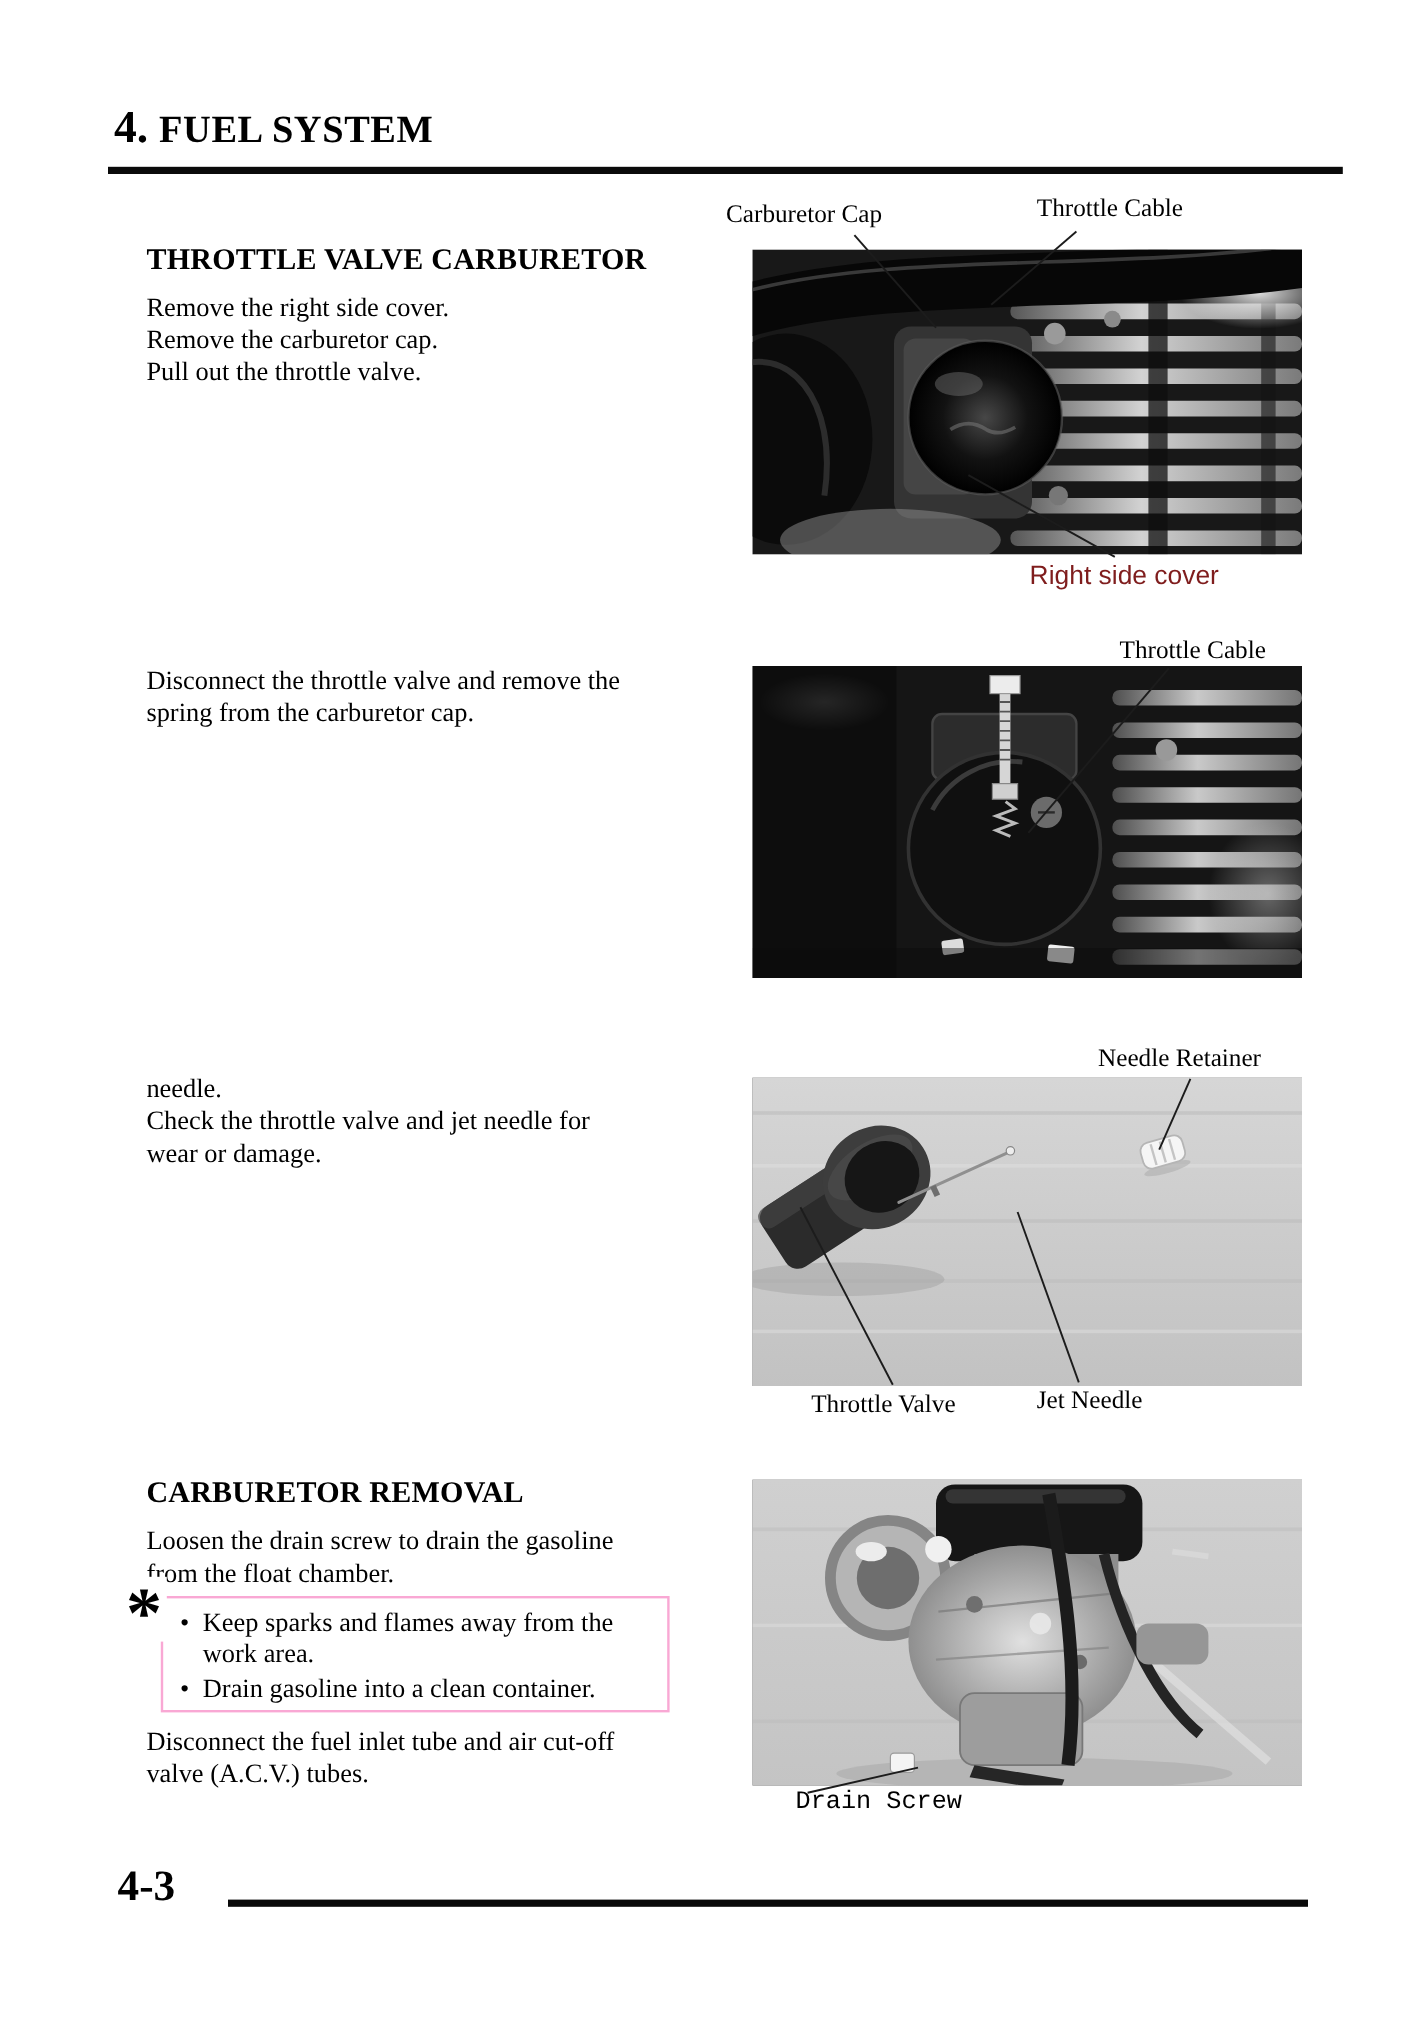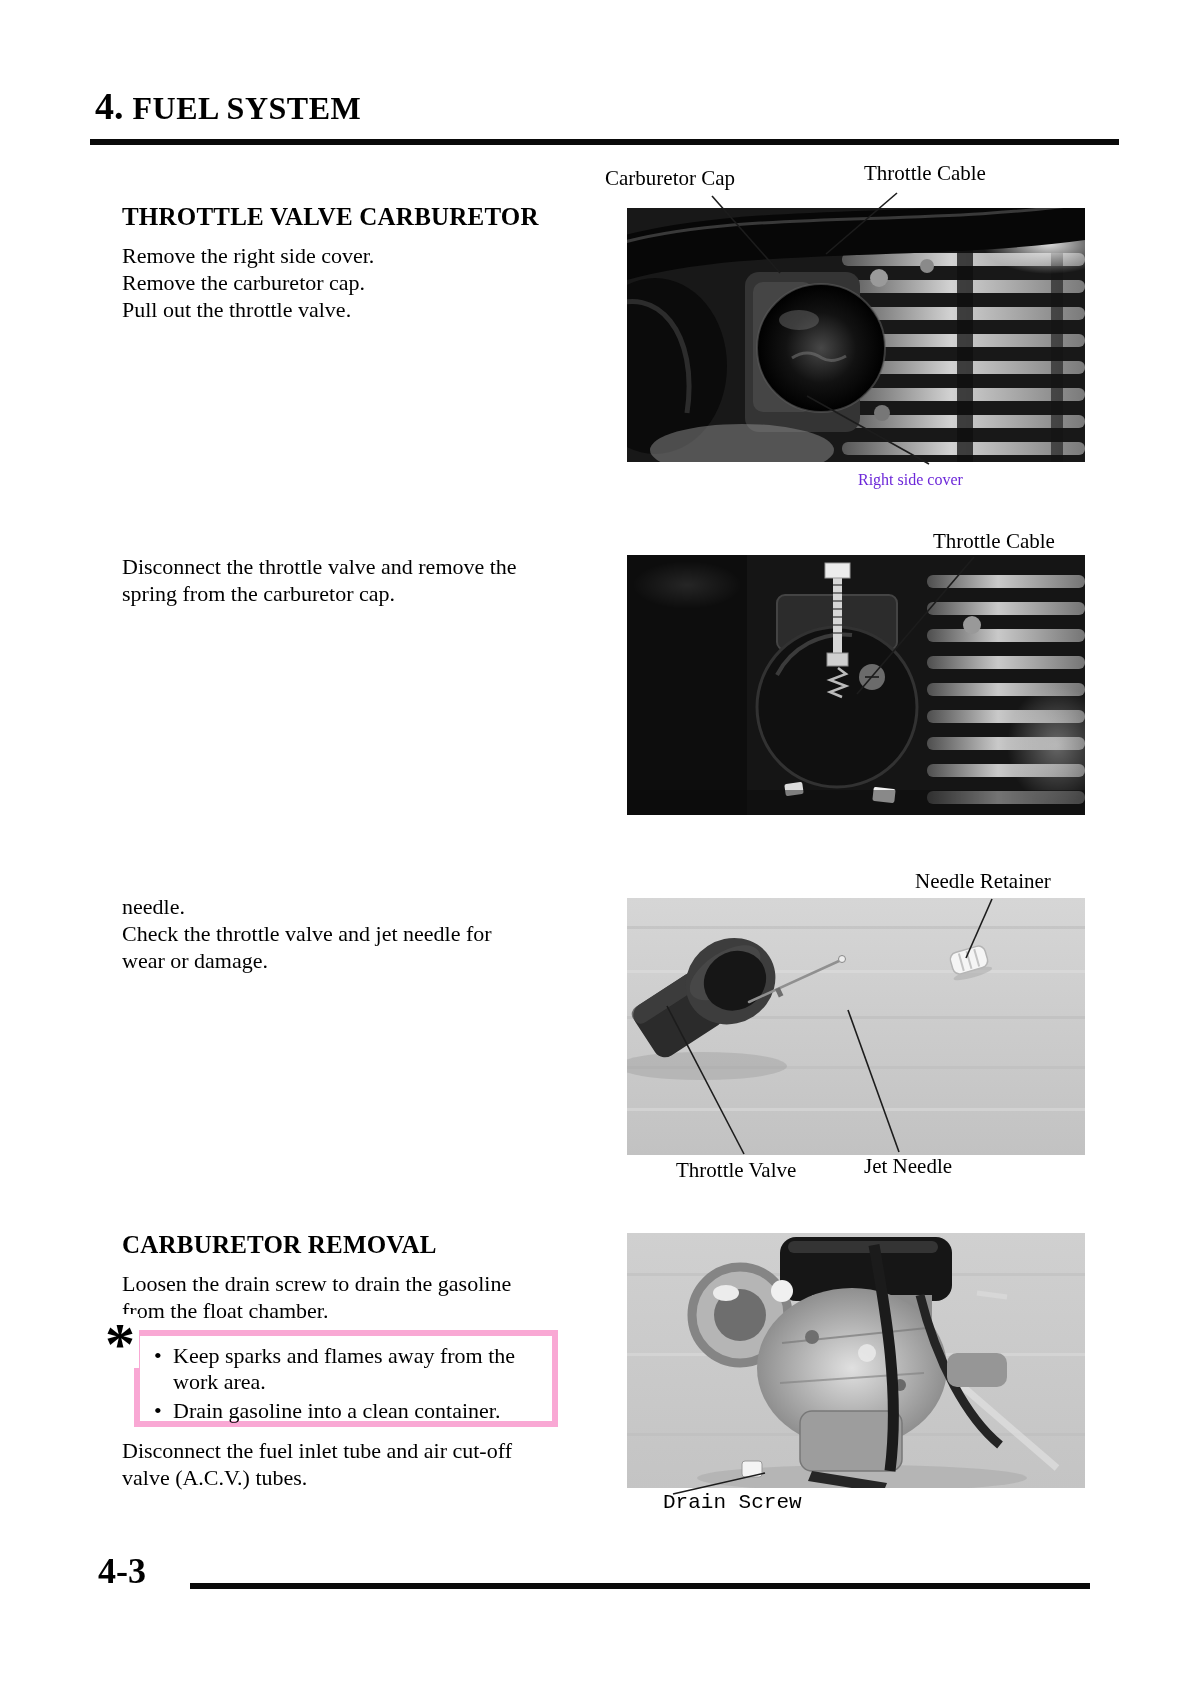--- a/index.html
+++ b/index.html
@@ -11,26 +11,26 @@
   .chapter .num{font-size:38px;font-weight:bold;}
   .chapter .ttl{font-size:32px;font-weight:bold;letter-spacing:0.5px;}
   .rule{background:#0a0a0a;}
   .header-rule{left:90px;top:139px;width:1029px;height:6px;}
   
   .sec-heading{font-size:25px;font-weight:bold;letter-spacing:0.2px;white-space:nowrap;}
   .para{font-size:22px;line-height:27px;width:460px;}
   .para .ln{display:block;}
   
   .figlabel{font-size:21px;line-height:24px;white-space:nowrap;z-index:6;}
-  .figlabel.mono{font-family:Liberation Serif, serif;font-size:16px;letter-spacing:0px;color:#6d28d9;}
+  .figlabel.mono{font-family:Liberation Sans, sans-serif;font-size:22px;letter-spacing:0px;color:#7f1d1d;}
   
   .photo{overflow:hidden;z-index:1;background:#888;}
   .photo svg{display:block;}
   
-  .warnbox{left:134px;top:1330px;width:424px;height:97px;border:6px solid #f9a8d4;z-index:2;box-sizing:border-box;}
+  .warnbox{left:134px;top:1330px;width:424px;height:97px;border:2px solid #f9a8d4;z-index:2;box-sizing:border-box;}
   .warnbox ul{margin:0;padding:7px 8px 6px 12px;list-style:none;}
   .warnbox li{position:relative;padding-left:21px;font-size:22px;line-height:26px;}
   .warnbox li + li{margin-top:3px;}
   .warnbox li::before{content:"\2022";position:absolute;left:2px;top:0;font-size:22px;}
   .warnbox .li-line{display:block;}
   .asterisk{left:101px;top:1314px;width:38px;height:54px;background:#ffffff;z-index:7;
             font-size:60px;line-height:60px;text-align:center;font-weight:bold;}
   
   .page-num{left:98px;top:1550px;font-size:36px;font-weight:bold;}
   .footer-rule{left:190px;top:1583px;width:900px;height:6px;}

